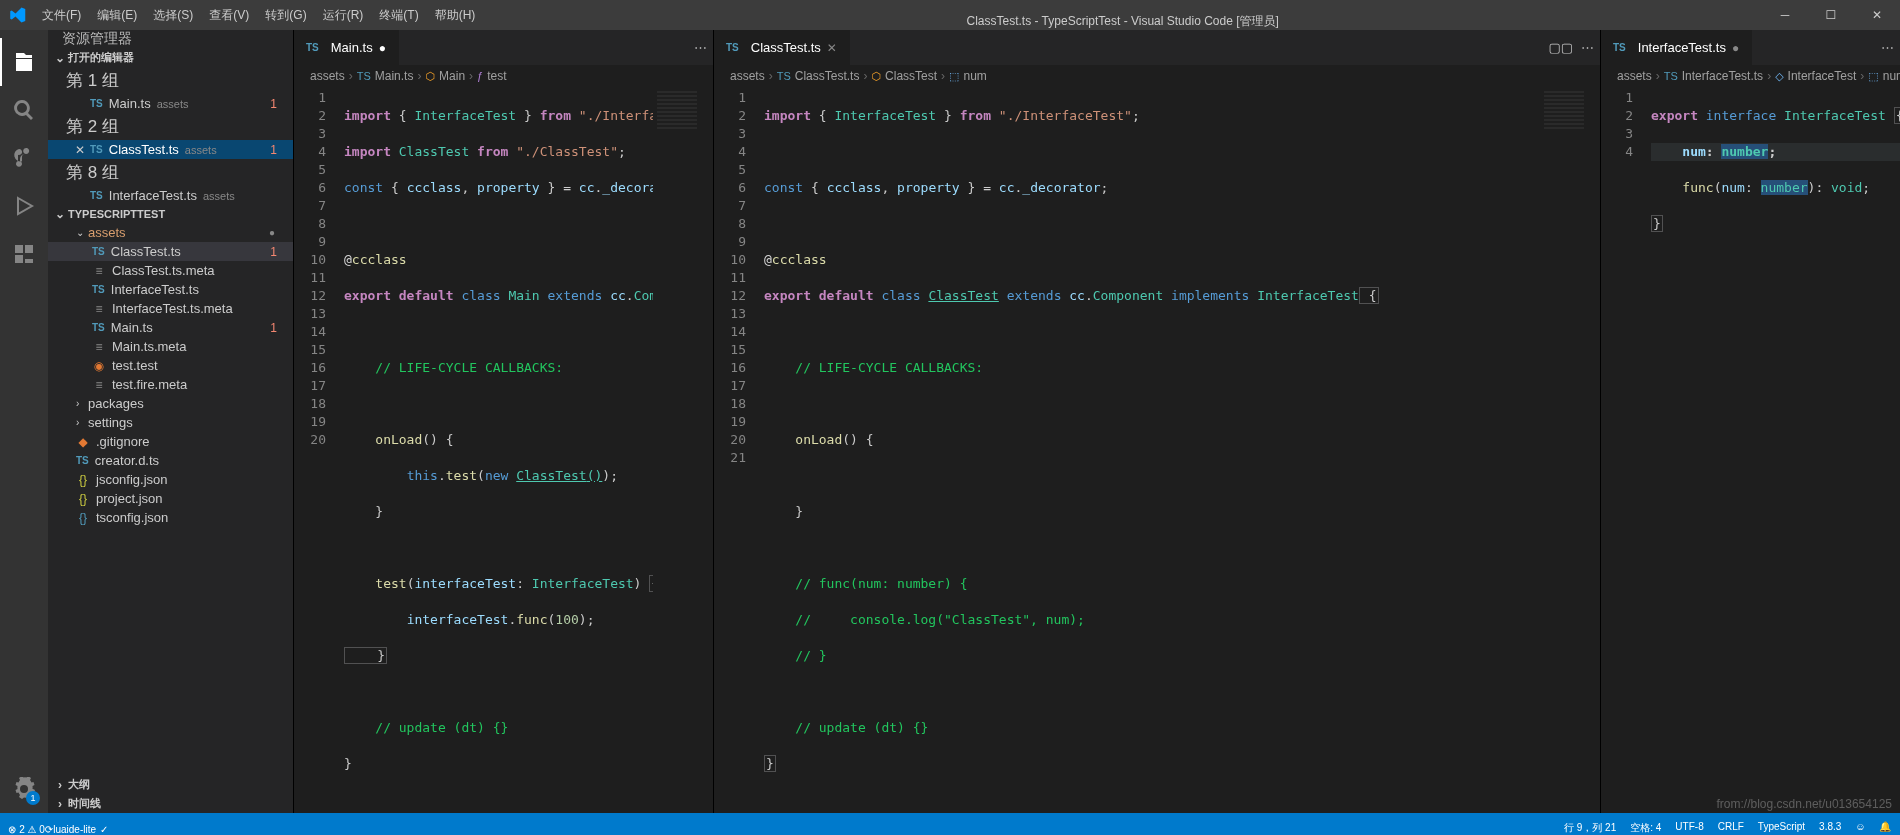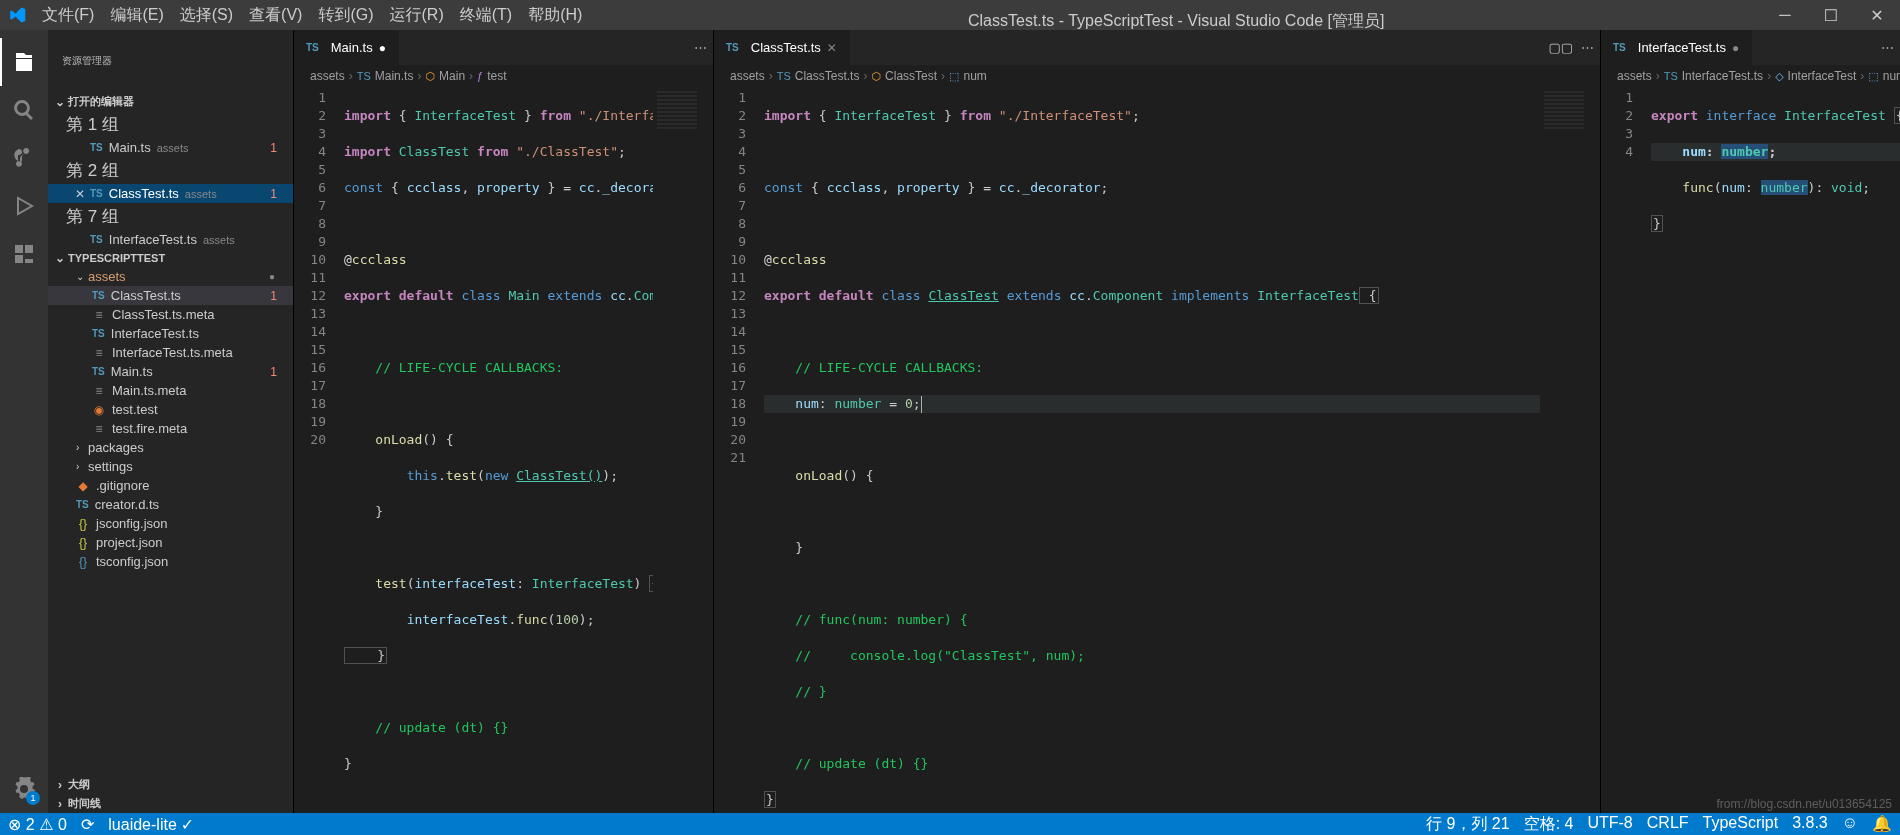--- a/index.html
+++ b/index.html
@@ -1,30 +1,30 @@
 <!DOCTYPE html>
 <html><head>
 <meta charset="utf-8">
 <style>
 * { margin: 0; padding: 0; box-sizing: border-box; }
 body { font-family: "Segoe UI", Consolas, sans-serif; font-size: 13px; background: #1e1e1e; color: #cccccc; overflow: hidden; height: 835px; width: 1900px; }
-.titlebar { height: 30px; background: #3c3c3c; display: flex; align-items: center; padding-left: 8px; font-size: 16px; }
+.titlebar { height: 30px; background: #3c3c3c; display: flex; align-items: center; padding-left: 8px; font-size: 12px; }
 .titlebar .vscode-icon { width: 18px; height: 18px; margin-right: 8px; }
 .titlebar .menu-item { padding: 0 8px; height: 100%; display: inline-flex; align-items: center; cursor: default; }
 .titlebar .title-center { flex: 1; text-align: center; color: #ccc; margin-top: 13px; }
 .titlebar .win-btn { width: 46px; height: 30px; display: flex; align-items: center; justify-content: center; font-family: Consolas; }
 .main { display: flex; height: calc(835px - 30px - 22px); }
 .activitybar { width: 48px; background: #333; display: flex; flex-direction: column; align-items: center; padding-top: 8px; }
 .activitybar .ab-icon { width: 48px; height: 48px; display: flex; align-items: center; justify-content: center; fill: #858585; position: relative; }
 .activitybar .ab-icon.active { fill: #fff; }
 .activitybar .ab-icon.active::before { content: ""; position: absolute; left: 0; top: 0; bottom: 0; width: 2px; background: #fff; }
 .activitybar .spacer { flex: 1; }
 .activitybar .badge { position: absolute; bottom: 8px; right: 8px; background: #007acc; color: #fff; font-size: 9px; border-radius: 50%; width: 14px; height: 14px; display: flex; align-items: center; justify-content: center; }
 .sidebar { width: 245px; background: #252526; display: flex; flex-direction: column; }
-.sidebar-title { padding: 24px 14px; font-size: 10px; text-transform: uppercase; color: #bbb; }
+.sidebar-title { padding: 0 14px; font-size: 14px; text-transform: uppercase; color: #bbb; }
 .section-label { padding: 2px 6px; display: flex; align-items: center; font-size: 11px; font-weight: bold; cursor: default; }
 .chev { display: inline-block; width: 12px; text-align: center; margin-right: 2px; font-size: 12px; }
 .open-editors { font-size: 13px; }
 .oe-group { padding: 2px 18px; font-size: 17px; }
 .oe-item { padding: 2px 8px 2px 24px; display: flex; align-items: center; font-size: 13px; }
 .oe-item .close { width: 16px; font-size: 12px; text-align: center; margin-right: 2px; }
 .ts-badge { color: #519aba; font-size: 10px; font-weight: bold; margin-right: 6px; }
 .file-badge { margin-right: 6px; font-size: 12px; display: inline-block; width: 14px; text-align: center; }
 .ts-file { color: #519aba; }
 .assets-txt { margin-left: 6px; color: #888; font-size: 11px; }
@@ -53,21 +53,21 @@
 .k-type { color: #4ec9b0; }
 .k-fn { color: #dcdcaa; }
 .k-str { color: #ce9178; }
 .k-num { color: #b5cea8; }
 .k-cmt { color: #22c55e; }
 .k-var { color: #9cdcfe; }
 .k-punc { color: #d4d4d4; }
 .k-under { text-decoration: underline; color: #4ec9b0; }
 .hl-box { border: 1px solid #515152; padding: 0 1px; }
 .hl-bg { background: #264f78; }
-.statusbar { height: 22px; background: #007acc; display: flex; align-items: center; color: #fff; font-size: 16px; padding: 0 8px; gap: 14px; }
+.statusbar { height: 22px; background: #007acc; display: flex; align-items: flex-end; color: #fff; font-size: 10px; padding: 0 8px; }
 .statusbar .right { margin-left: auto; display: flex; gap: 14px; }
 .sb-check::before { content: "✓"; margin-left: 4px; }
 .sidebar .bottom-sections { margin-top: auto; }
 </style>
 </head>
 <body>
 
 <div class="titlebar">
   <svg class="vscode-icon" viewBox="0 0 24 24">
       <path fill="#0098ff" d="M23 4v16l-5 2-8-8-5 4-2-1V7l2-1 5 4 8-8 5 2z"></path>
@@ -140,21 +140,21 @@
           <span class="err">1</span>
         </div>
       <div class="oe-group">第 2 组</div>
       <div class="oe-item" style="background:#094771;">
           <span class="close">✕</span>
           <span class="ts-badge">TS</span>
           <span style="color:#fff;">ClassTest.ts</span>
           <span class="assets-txt">assets</span>
           <span class="err">1</span>
         </div>
-      <div class="oe-group">第 7 组</div>
+      <div class="oe-group">第 8 组</div>
       <div class="oe-item">
           <span class="close"> </span>
           <span class="ts-badge">TS</span>
           <span>InterfaceTest.ts</span>
           <span class="assets-txt">assets</span>
         </div>
     </div>
 
     <div class="section-label">
         <span class="chev">⌄</span>
@@ -363,21 +363,20 @@
       </div>
       <div class="code">
 <div><span class="k-kw">import</span><span> { </span><span class="k-type">InterfaceTest</span><span> } </span><span class="k-kw">from</span><span class="k-str"> "./InterfaceTest"</span><span>;</span></div>
 <div> </div>
 <div><span class="k-cl">const</span><span> { </span><span class="k-var">ccclass</span><span>, </span><span class="k-var">property</span><span> } = </span><span class="k-var">cc</span><span>.</span><span class="k-var">_decorator</span><span>;</span></div>
 <div> </div>
 <div><span class="k-punc">@</span><span class="k-fn">ccclass</span></div>
 <div><span class="k-kw">export</span><span class="k-kw"> default </span><span class="k-cl">class</span><span> </span><span class="k-under">ClassTest</span><span> </span><span class="k-cl">extends</span><span> </span><span class="k-var">cc</span><span>.</span><span class="k-type">Component</span><span> </span><span class="k-cl">implements</span><span> </span><span class="k-type">InterfaceTest</span><span class="hl-box"> {</span></div>
 <div> </div>
 <div><span class="k-cmt">    // LIFE-CYCLE CALLBACKS:</span></div>
-<div style="background:#2a2d2e;"><span>    </span><span class="k-var">num</span><span>: </span><span class="k-type">number</span><span> = </span><span class="k-num">0</span><span>;</span><span style="border-left:1px solid #aeafad;display:inline-block;height:17px;vertical-align:middle;"></span></div>
 <div> </div>
 <div><span>    </span><span class="k-fn">onLoad</span><span>() {</span></div>
 <div> </div>
 <div><span>    }</span></div>
 <div> </div>
 <div><span class="k-cmt">    // func(num: number) {</span></div>
 <div><span class="k-cmt">    //     console.log("ClassTest", num);</span></div>
 <div><span class="k-cmt">    // }</span></div>
 <div> </div>
 <div><span class="k-cmt">    // update (dt) {}</span></div>

